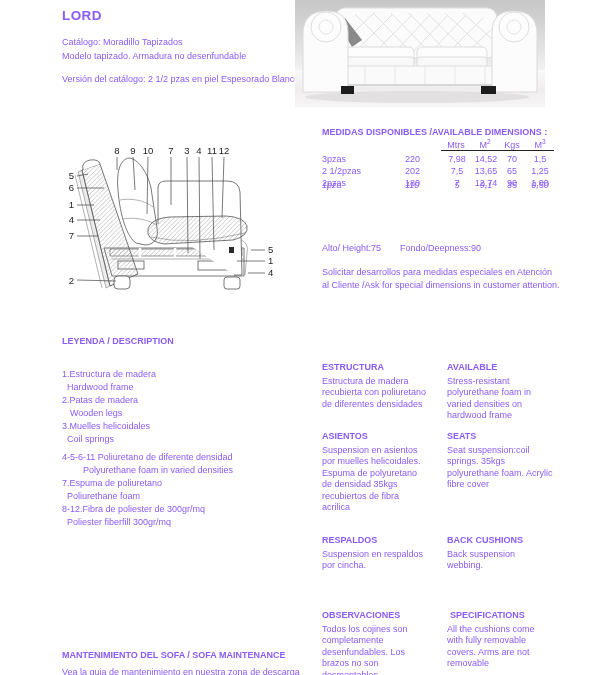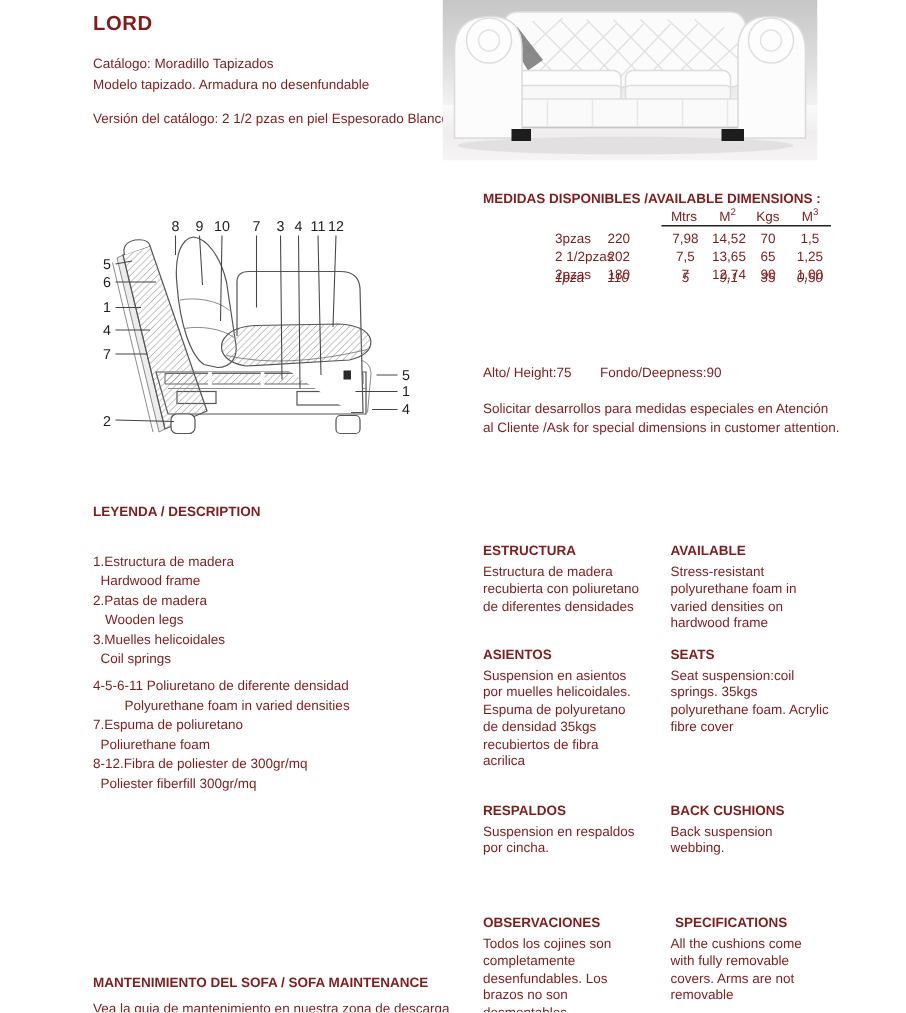--- a/index.html
+++ b/index.html
@@ -1,34 +1,34 @@
 <!DOCTYPE html>
 <html><head>
 <meta charset="utf-8">
 <style>
   html,body{margin:0;padding:0;background:#fff;}
   .page{
     position:relative;width:604px;height:675px;background:#ffffff;
-    font-family:"Liberation Sans", sans-serif;color:#7f1d1d;overflow:hidden;
+    font-family:"Liberation Sans", sans-serif;color:#8b5cf6;overflow:hidden;
   }
   .abs{position:absolute;}
   .t9{font-size:9px;line-height:11.5px;}
   .bold{font-weight:bold;}
   .page-title{left:62px;top:8px;font-size:13.5px;font-weight:bold;letter-spacing:.4px;}
   .cat1{left:62px;top:37px;}
   .cat2{left:62px;top:51px;}
   .version{left:62px;top:74px;}
   .photo{left:295px;top:0;width:250px;height:107px;}
   .diagram{left:30px;top:128px;width:272px;height:178px;}
   .dims-heading{left:322px;top:127px;}
   .th{position:absolute;top:138px;text-align:center;font-size:9px;}
   .th sup{font-size:6.5px;}
   .thead-line{left:441px;top:150px;width:113px;height:1px;background:#222;}
   .dim-row{left:322px;width:240px;height:12px;}
-  .dim-row .name{position:absolute;left:0;width:84px;margin-left:48px;}
+  .dim-row .name{position:absolute;left:0;width:84px;}
   .dim-row .size{position:absolute;left:83px;width:28px;text-align:left;}
   .dim-row .v1{position:absolute;left:121px;width:28px;text-align:center;}
   .dim-row .v2{position:absolute;left:150px;width:28px;text-align:center;}
   .dim-row .v3{position:absolute;left:178px;width:24px;text-align:center;}
   .dim-row .v4{position:absolute;left:203px;width:30px;text-align:center;}
   .alto{left:322px;top:243px;}
   .fondo{left:400px;top:243px;}
   .dims-note{left:322px;top:266px;width:238px;line-height:12.5px;}
   .legend{left:62px;top:336px;width:250px;}
   .legend .hd{font-weight:bold;margin-bottom:20px;}

